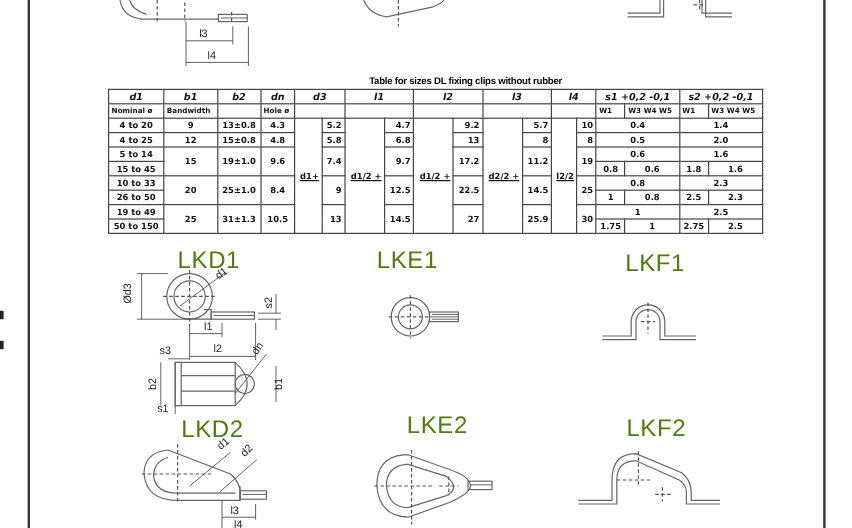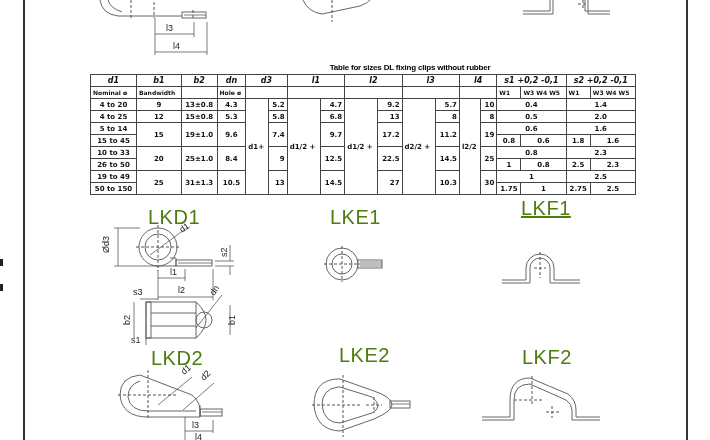--- a/index.html
+++ b/index.html
@@ -7,27 +7,27 @@
   .frame-left { position:absolute; left:23px; top:0; width:2px; height:440px; background:#333; }
   .frame-right { position:absolute; left:686px; top:0; width:2px; height:440px; background:#333; }
   .side-mark { position:absolute; left:0; width:3px; height:7px; background:#222; }
   svg.drw { position:absolute; overflow:visible; }
   .drw line, .drw path, .drw circle, .drw rect, .drw polyline, .drw ellipse { stroke:#666; fill:none; stroke-width:1; }
   .drw .dash { stroke-dasharray:3 2; stroke:#555; }
   .drw .dim { stroke:#444; stroke-width:0.7; }
   .drw text { font-family:"Liberation Sans", sans-serif; font-size:9px; fill:#222; stroke:none; }
   .fig-label { position:absolute; font-size:20px; color:#4d7c0f; letter-spacing:0.5px; }
 
-  .tbl-title { position:absolute; left:100px; top:63px; width:550px; text-align:center; font-weight:bold; font-size:8px; letter-spacing:-0.2px; color:#000; padding-left:70px; box-sizing:border-box; }
+  .tbl-title { position:absolute; left:78px; top:63px; width:550px; text-align:center; font-weight:bold; font-size:8px; letter-spacing:-0.2px; color:#000; padding-left:70px; box-sizing:border-box; }
   table.spec { position:absolute; left:90px; top:74px; width:546px; border-collapse:collapse; font-family:"DejaVu Sans", sans-serif; font-size:7px; font-weight:bold; color:#111; }
   table.spec td, table.spec th { border:1px solid #444; padding:0 2px; height:11px; text-align:center; white-space:nowrap; }
   table.spec th { font-style:italic; font-size:8px; }
   table.spec .sub th { font-style:normal; font-size:6px; text-align:left; }
   table.spec td.r { text-align:right; }
-  table.spec td.l { text-align:left; }
+  table.spec td.l { text-align:right;text-decoration:underline; }
 </style>
 </head>
 <body>
 
 <div class="frame-left"></div>
 <div class="frame-right"></div>
 <div class="side-mark" style="top:259px;"></div>
 <div class="side-mark" style="top:284px;"></div>
 
 <svg class="drw" style="left:90px;top:0;" width="140" height="56">
@@ -107,21 +107,21 @@
     <td rowspan="8" class="l">l2/2</td>
     <td class="r">10</td>
     <td colspan="2">0.4</td>
     <td colspan="2">1.4</td>
   </tr>
 
   <tr>
     <td>4 to 25</td>
     <td>12</td>
     <td>15±0.8</td>
-    <td>5.3</td>
+    <td>4.8</td>
     <td class="r">5.8</td>
     <td class="r">6.8</td>
     <td class="r">13</td>
     <td class="r">8</td>
     <td class="r">8</td>
     <td colspan="2">0.5</td>
     <td colspan="2">2.0</td>
   </tr>
 
   <tr>
@@ -169,39 +169,39 @@
   </tr>
 
   <tr>
     <td>19 to 49</td>
     <td rowspan="2">25</td>
     <td rowspan="2">31±1.3</td>
     <td rowspan="2">10.5</td>
     <td rowspan="2" class="r">13</td>
     <td rowspan="2" class="r">14.5</td>
     <td rowspan="2" class="r">27</td>
-    <td rowspan="2" class="r">10.3</td>
+    <td rowspan="2" class="r">25.9</td>
     <td rowspan="2" class="r">30</td>
     <td colspan="2">1</td>
     <td colspan="2">2.5</td>
   </tr>
 
   <tr>
     <td>50 to 150</td>
     <td>1.75</td>
     <td>1</td>
     <td>2.75</td>
     <td>2.5</td>
   </tr>
 </tbody>
   </table>
 
 <div class="fig-label" style="left:148px;top:206px;">LKD1</div>
-<div class="fig-label" style="left:330px;top:206px;">LKE1</div>
-<div class="fig-label" style="left:521px;top:197px;text-decoration:underline;">LKF1</div>
+<div class="fig-label" style="left:314px;top:206px;">LKE1</div>
+<div class="fig-label" style="left:521px;top:209px;">LKF1</div>
 <div class="fig-label" style="left:151px;top:347px;">LKD2</div>
 <div class="fig-label" style="left:339px;top:344px;">LKE2</div>
 <div class="fig-label" style="left:522px;top:346px;">LKF2</div>
 
 <svg class="drw" style="left:100px;top:225px;" width="140" height="120">
   <circle cx="58" cy="22" r="19"></circle>
   <circle cx="58" cy="22" r="13"></circle>
   <line x1="58" y1="0" x2="58" y2="46" class="dash"></line>
   <line x1="36" y1="22" x2="80" y2="22" class="dash"></line>
   <path d="M58 41 L76 41 L76 33 L70 33"></path>

